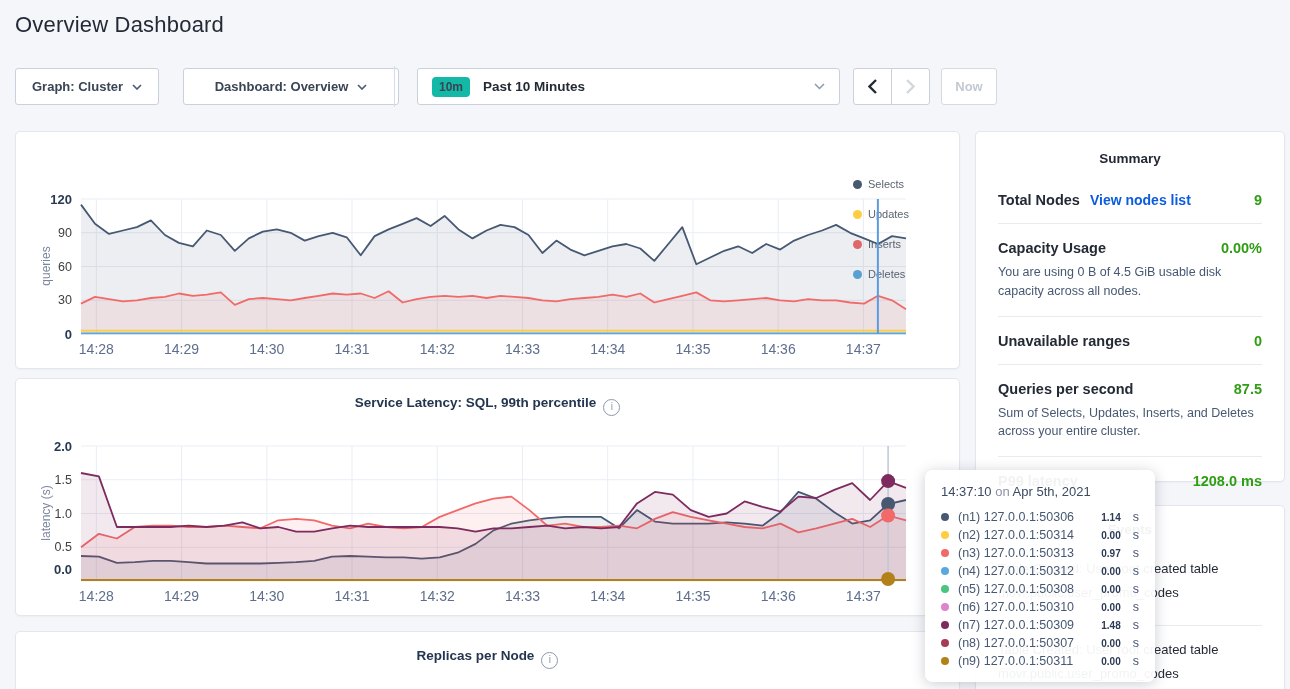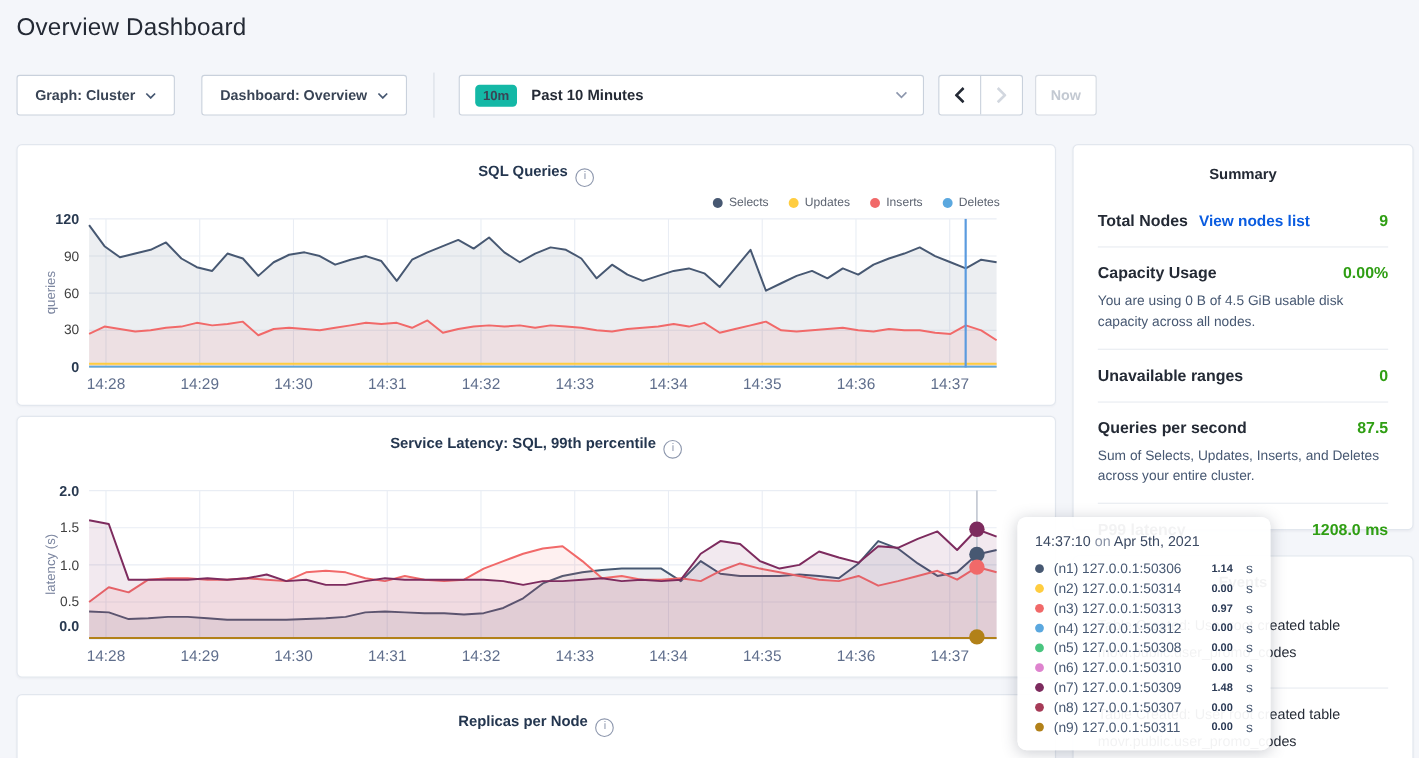--- a/index.html
+++ b/index.html
@@ -4,21 +4,21 @@
 <style>
   html,body{margin:0;padding:0;background:#f4f6fa;font-family:"Liberation Sans",sans-serif;color:#242a35;}
   .app{position:relative;width:1290px;height:689px;overflow:hidden;background:#f4f6fa;}
 
   .page-title{position:absolute;left:15px;top:12px;margin:0;font-size:22px;font-weight:500;color:#242a35;letter-spacing:.2px;}
 
   
   .btn{position:absolute;top:68px;height:37px;background:#fff;border:1px solid #c9d1dc;border-radius:3px;
        display:flex;align-items:center;justify-content:center;gap:9px;font-weight:700;font-size:13px;color:#394455;cursor:pointer;box-sizing:border-box;}
   .dd1{left:15px;width:144px;}
-  .dd2{left:183px;width:187px;}
+  .dd2{left:183px;width:216px;}
   .toolbar-divider{position:absolute;left:394px;top:66px;width:1px;height:41px;background:#d8dde5;}
   .time-picker{position:absolute;left:417px;top:68px;width:423px;height:37px;background:#fff;border:1px solid #c9d1dc;border-radius:3px;
        display:flex;align-items:center;padding:0 14px;box-sizing:border-box;cursor:pointer;}
   .tp-badge{background:#14b8a6;border-radius:4px;padding:3px 7px;font-size:12px;font-weight:700;color:#394455;}
   .tp-label{margin-left:13px;font-weight:700;font-size:13.5px;color:#242a35;}
   .tp-caret{margin-left:auto;}
   .nav-group{position:absolute;left:853px;top:68px;width:77px;height:37px;background:#fff;border:1px solid #c9d1dc;border-radius:3px;display:flex;box-sizing:border-box;}
   .nav-btn{flex:1;display:flex;align-items:center;justify-content:center;cursor:pointer;}
   .nav-btn + .nav-btn{border-left:1px solid #c9d1dc;}
   .now-btn{left:941px;width:56px;color:#c3c9d2;border-color:#d5dae2;cursor:default;}
@@ -27,21 +27,21 @@
   .panel{position:absolute;background:#fff;border:1px solid #e2e7ee;border-radius:5px;box-sizing:border-box;box-shadow:0 1px 2px rgba(40,50,70,.04);}
   .panel-sql{left:15px;top:131px;width:945px;height:238px;}
   .panel-latency{left:15px;top:378px;width:945px;height:238px;}
   .panel-replicas{left:15px;top:631px;width:945px;height:90px;}
   .panel-summary{left:975px;top:131px;width:310px;height:351px;padding:16px 22px 0;}
   .panel-events{left:975px;top:505px;width:310px;height:210px;padding:14px 22px 0;}
 
   .chart-title{position:absolute;top:16px;left:0;width:100%;text-align:center;font-size:13.5px;font-weight:700;color:#24364f;}
   .info-icon{display:inline-block;width:15px;height:15px;border:1px solid #8d97ad;border-radius:50%;font-size:10px;line-height:14px;
        color:#8d97ad;text-align:center;font-style:normal;font-weight:400;margin-left:7px;vertical-align:-3px;cursor:pointer;}
-  .legend{position:absolute;top:46px;right:50px;display:flex;gap:18px;}
+  .legend{position:absolute;top:46px;right:50px;display:flex;gap:18px;flex-direction:column;}
   .legend-item{display:flex;align-items:center;gap:6px;font-size:11px;color:#5d6471;cursor:pointer;}
   .legend-dot{width:9px;height:9px;border-radius:50%;}
 
   .plot{position:absolute;left:65px;top:67px;width:825px;height:135px;}
   .plot svg{position:absolute;left:0;top:0;overflow:visible;}
   .ytick{position:absolute;right:calc(100% + 9px);transform:translateY(-50%);font-size:12.5px;color:#404040;white-space:nowrap;}
   .ytick.edge{font-weight:700;color:#283950;font-size:13px;}
   .xtick{position:absolute;top:calc(100% + 7px);transform:translateX(-50%);font-size:14px;color:#5f6e8c;}
   .ylab{position:absolute;left:30px;top:134px;transform:translate(-50%,-50%) rotate(-90deg);font-size:12px;color:#7c86a0;white-space:nowrap;}
 
@@ -107,23 +107,20 @@
     </div>
     <div class="nav-btn">
       <svg width="9" height="15" viewBox="0 0 9 15">
           <polyline points="1,1 7.5,7.5 1,14" fill="none" stroke="#d2d7df" stroke-width="2.4"></polyline>
         </svg>
     </div>
   </div>
   <button class="btn now-btn">Now</button>
 
   <section class="panel panel-sql">
-    <div class="chart-title">
-      <span>SQL Queries</span><span class="info-icon">i</span>
-    </div>
     <div class="legend">
         <div class="legend-item">
           <span class="legend-dot" style="background: rgb(71, 88, 114);"></span>
           <span>Selects</span>
         </div>
         <div class="legend-item">
           <span class="legend-dot" style="background: rgb(255, 205, 64);"></span>
           <span>Updates</span>
         </div>
         <div class="legend-item">

